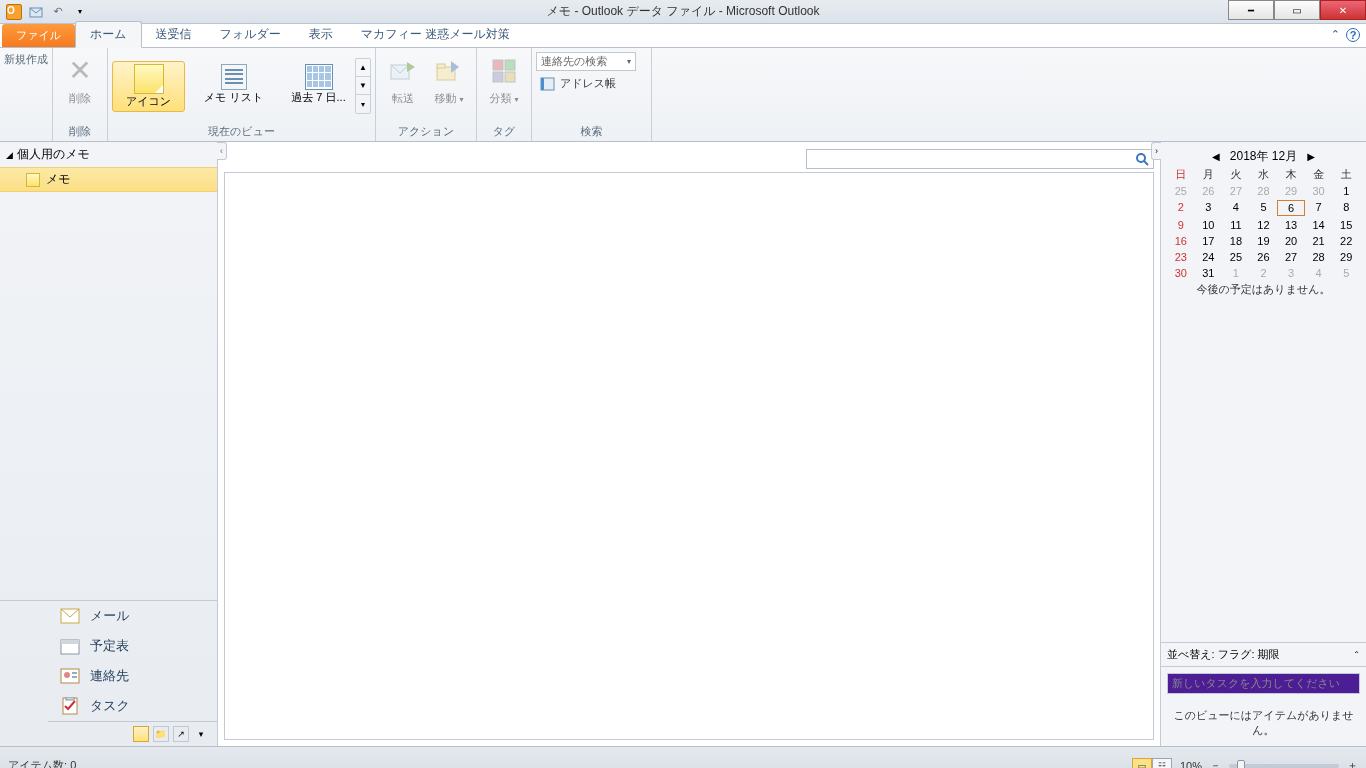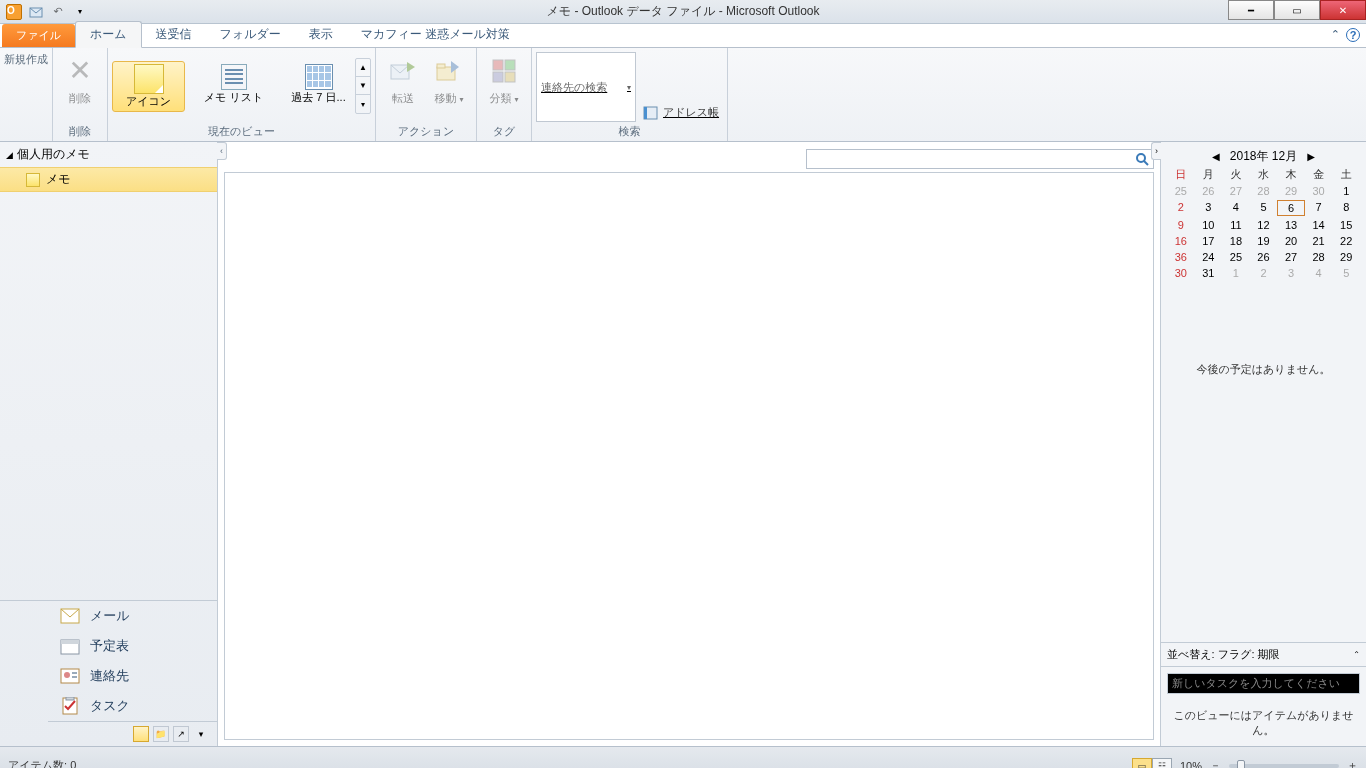--- a/index.html
+++ b/index.html
@@ -69,24 +69,24 @@
 .cal-header { display:flex; align-items:center; justify-content:center; gap:10px; padding:6px 4px 2px 4px; }
 .cal-header .arrow { font-size:10px; cursor:default; }
 .cal-header .title2 { font-size:12px; }
 .dow { display:grid; grid-template-columns:repeat(7,1fr); text-align:center; padding:0 6px; color:#333; }
 .dow span:first-child { color:#c33; }
 .cal-grid { display:grid; grid-template-columns:repeat(7,1fr); text-align:center; padding:2px 6px; row-gap:2px; }
 .cal-grid span { padding:1px 0; }
 .cal-grid .dim { color:#aaa; }
 .cal-grid .today { border:1px solid #d08030; }
 .cal-grid .red { color:#c33; }
-.no-appt { text-align:center; color:#333; font-size:11px; margin-top:80px; }
+.no-appt { text-align:center; color:#333; font-size:11px; }
 .task-section { border-top:1px solid #c2cbd5; }
 .task-sort { padding:4px 6px; border-bottom:1px solid #c2cbd5; display:flex; justify-content:space-between; align-items:center; }
-.task-input { margin:6px; border:1px solid #c2cbd5; background:#000000; padding:2px 4px; color:#888; font-size:11px; }
+.task-input { margin:6px; border:1px solid #c2cbd5; background:#4c1d95; padding:2px 4px; color:#888; font-size:11px; }
 .task-empty { text-align:center; color:#333; padding:8px 4px; font-size:11px; }
 
 
 .status { height:38px; background:linear-gradient(#e5e9ee,#d4dbe3); border-top:1px solid #b6c0cc; display:flex; align-items:center; font-size:11px; color:#333; padding:0 8px; justify-content:space-between; }
 .status-right { display:flex; align-items:center; gap:8px; }
 .view-toggle { display:flex; }
 .view-toggle div { width:20px; height:16px; border:1px solid #9aa6b2; display:flex; align-items:center; justify-content:center; font-size:9px; background:#f4f6f8; }
 .view-toggle div.on { background:#fce08a; border-color:#d6a830; }
 .zoom-track { width:110px; height:4px; background:#c2cbd5; border-radius:2px; position:relative; }
 .zoom-thumb { position:absolute; top:-4px; left:8px; width:8px; height:12px; background:#f4f6f8; border:1px solid #8a96a4; border-radius:2px; }
@@ -228,21 +228,21 @@
               <rect x="14" y="14" width="10" height="10" fill="#dc8" stroke="#999"></rect>
             </svg>
           </div>
         <div class="lbl"><span>分類</span> <span style="font-size:8px;">▾</span></div>
       </div>
     </div>
     <div class="ribbon-group-label">タグ</div>
   </div>
 
   <div class="ribbon-group" style="min-width:120px;">
-    <div style="flex:1;display:flex;flex-direction:row;gap:3px;padding-top:2px;text-decoration:underline;">
+    <div style="flex:1;display:flex;flex-direction:column;gap:3px;padding-top:2px;">
       <div class="rb-search">
         <span>連絡先の検索</span>
         <span style="font-size:8px;">▾</span>
       </div>
       <div class="rb-small">
         <svg width="16" height="14">
             <rect x="1" y="1" width="13" height="12" fill="#e6edf5" stroke="#6a8fb0"></rect>
             <rect x="1" y="1" width="3" height="12" fill="#4a90d0"></rect>
           </svg>
         <span>アドレス帳</span>
@@ -360,21 +360,21 @@
         <span>13</span>
         <span>14</span>
         <span>15</span>
         <span class="red">16</span>
         <span>17</span>
         <span>18</span>
         <span>19</span>
         <span>20</span>
         <span>21</span>
         <span>22</span>
-        <span class="red">36</span>
+        <span class="red">23</span>
         <span>24</span>
         <span>25</span>
         <span>26</span>
         <span>27</span>
         <span>28</span>
         <span>29</span>
         <span class="red">30</span>
         <span>31</span>
         <span class="dim">1</span>
         <span class="dim">2</span>

